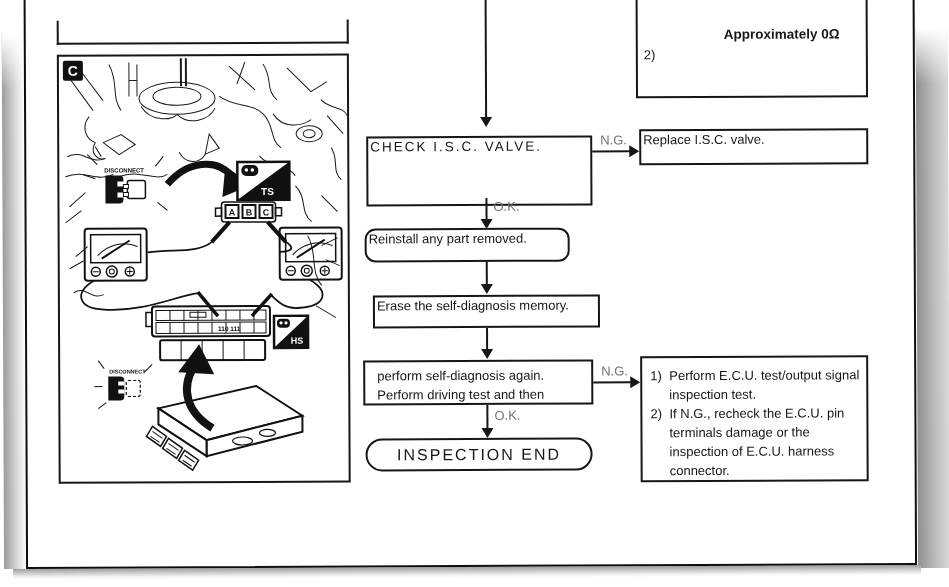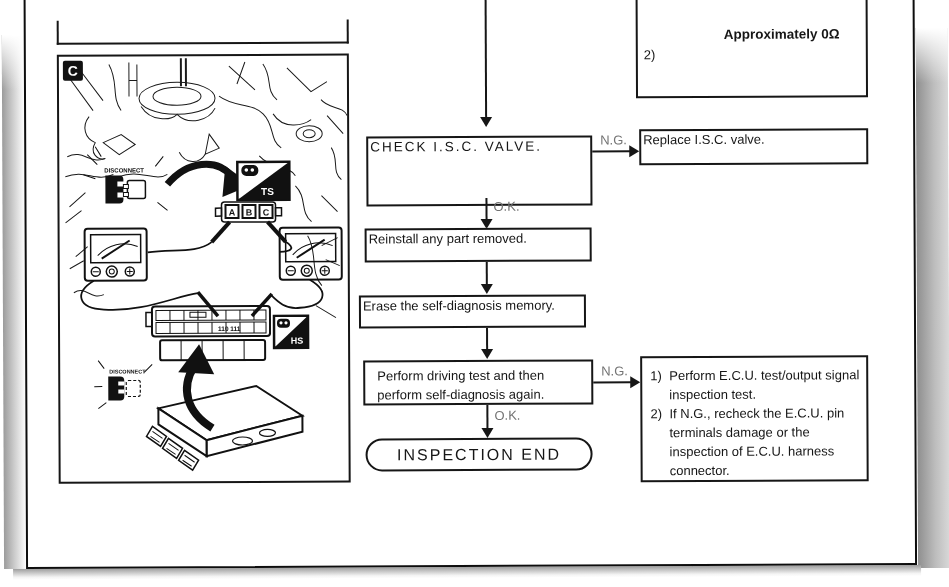--- a/index.html
+++ b/index.html
@@ -236,35 +236,35 @@
     <div class="fc-label" style="left:574px;top:176px;">N.G.</div>
     <div class="hline arrow" style="left:566px;top:194px;width:38px;"></div>
 
     <div class="box center-v" style="left:613px;top:173px;width:229px;height:36px;">
       <span>Replace I.S.C. valve.</span>
     </div>
 
     <div class="vline arrow" style="left:459px;top:241px;height:22px;"></div>
     <div class="fc-label" style="left:467px;top:242px;">O.K.</div>
 
-    <div class="box center-v" style="left:338px;top:271px;width:227px;height:34px;">
+    <div class="box center-v" style="left:338px;top:271px;width:205px;height:34px;border-radius:11px;">
       <span>Reinstall any part removed.</span>
     </div>
 
     <div class="vline arrow" style="left:459px;top:305px;height:23px;"></div>
 
-    <div class="box center-v" style="left:332px;top:338px;width:227px;height:33px;">
+    <div class="box center-v" style="left:346px;top:338px;width:227px;height:33px;">
       <span>Erase the self-diagnosis memory.</span>
     </div>
 
     <div class="vline arrow" style="left:459px;top:371px;height:22px;"></div>
 
     <div class="box" style="left:336px;top:403px;width:230px;height:45px;padding:4px 0 0 12px;line-height:19px;">
+      <div>perform self-diagnosis again.</div>
       <div>Perform driving test and then</div>
-      <div>perform self-diagnosis again.</div>
     </div>
 
     <div class="fc-label" style="left:574px;top:407px;">N.G.</div>
     <div class="hline arrow" style="left:566px;top:425px;width:38px;"></div>
 
     <div class="box line-h19" style="left:613px;top:400px;width:228px;height:126px;padding:8px 4px 4px 8px;">
       <div class="numlist">
         <span class="num">1)</span>
         <span class="txt">Perform E.C.U. test/output signal inspection test.</span>
       </div>

